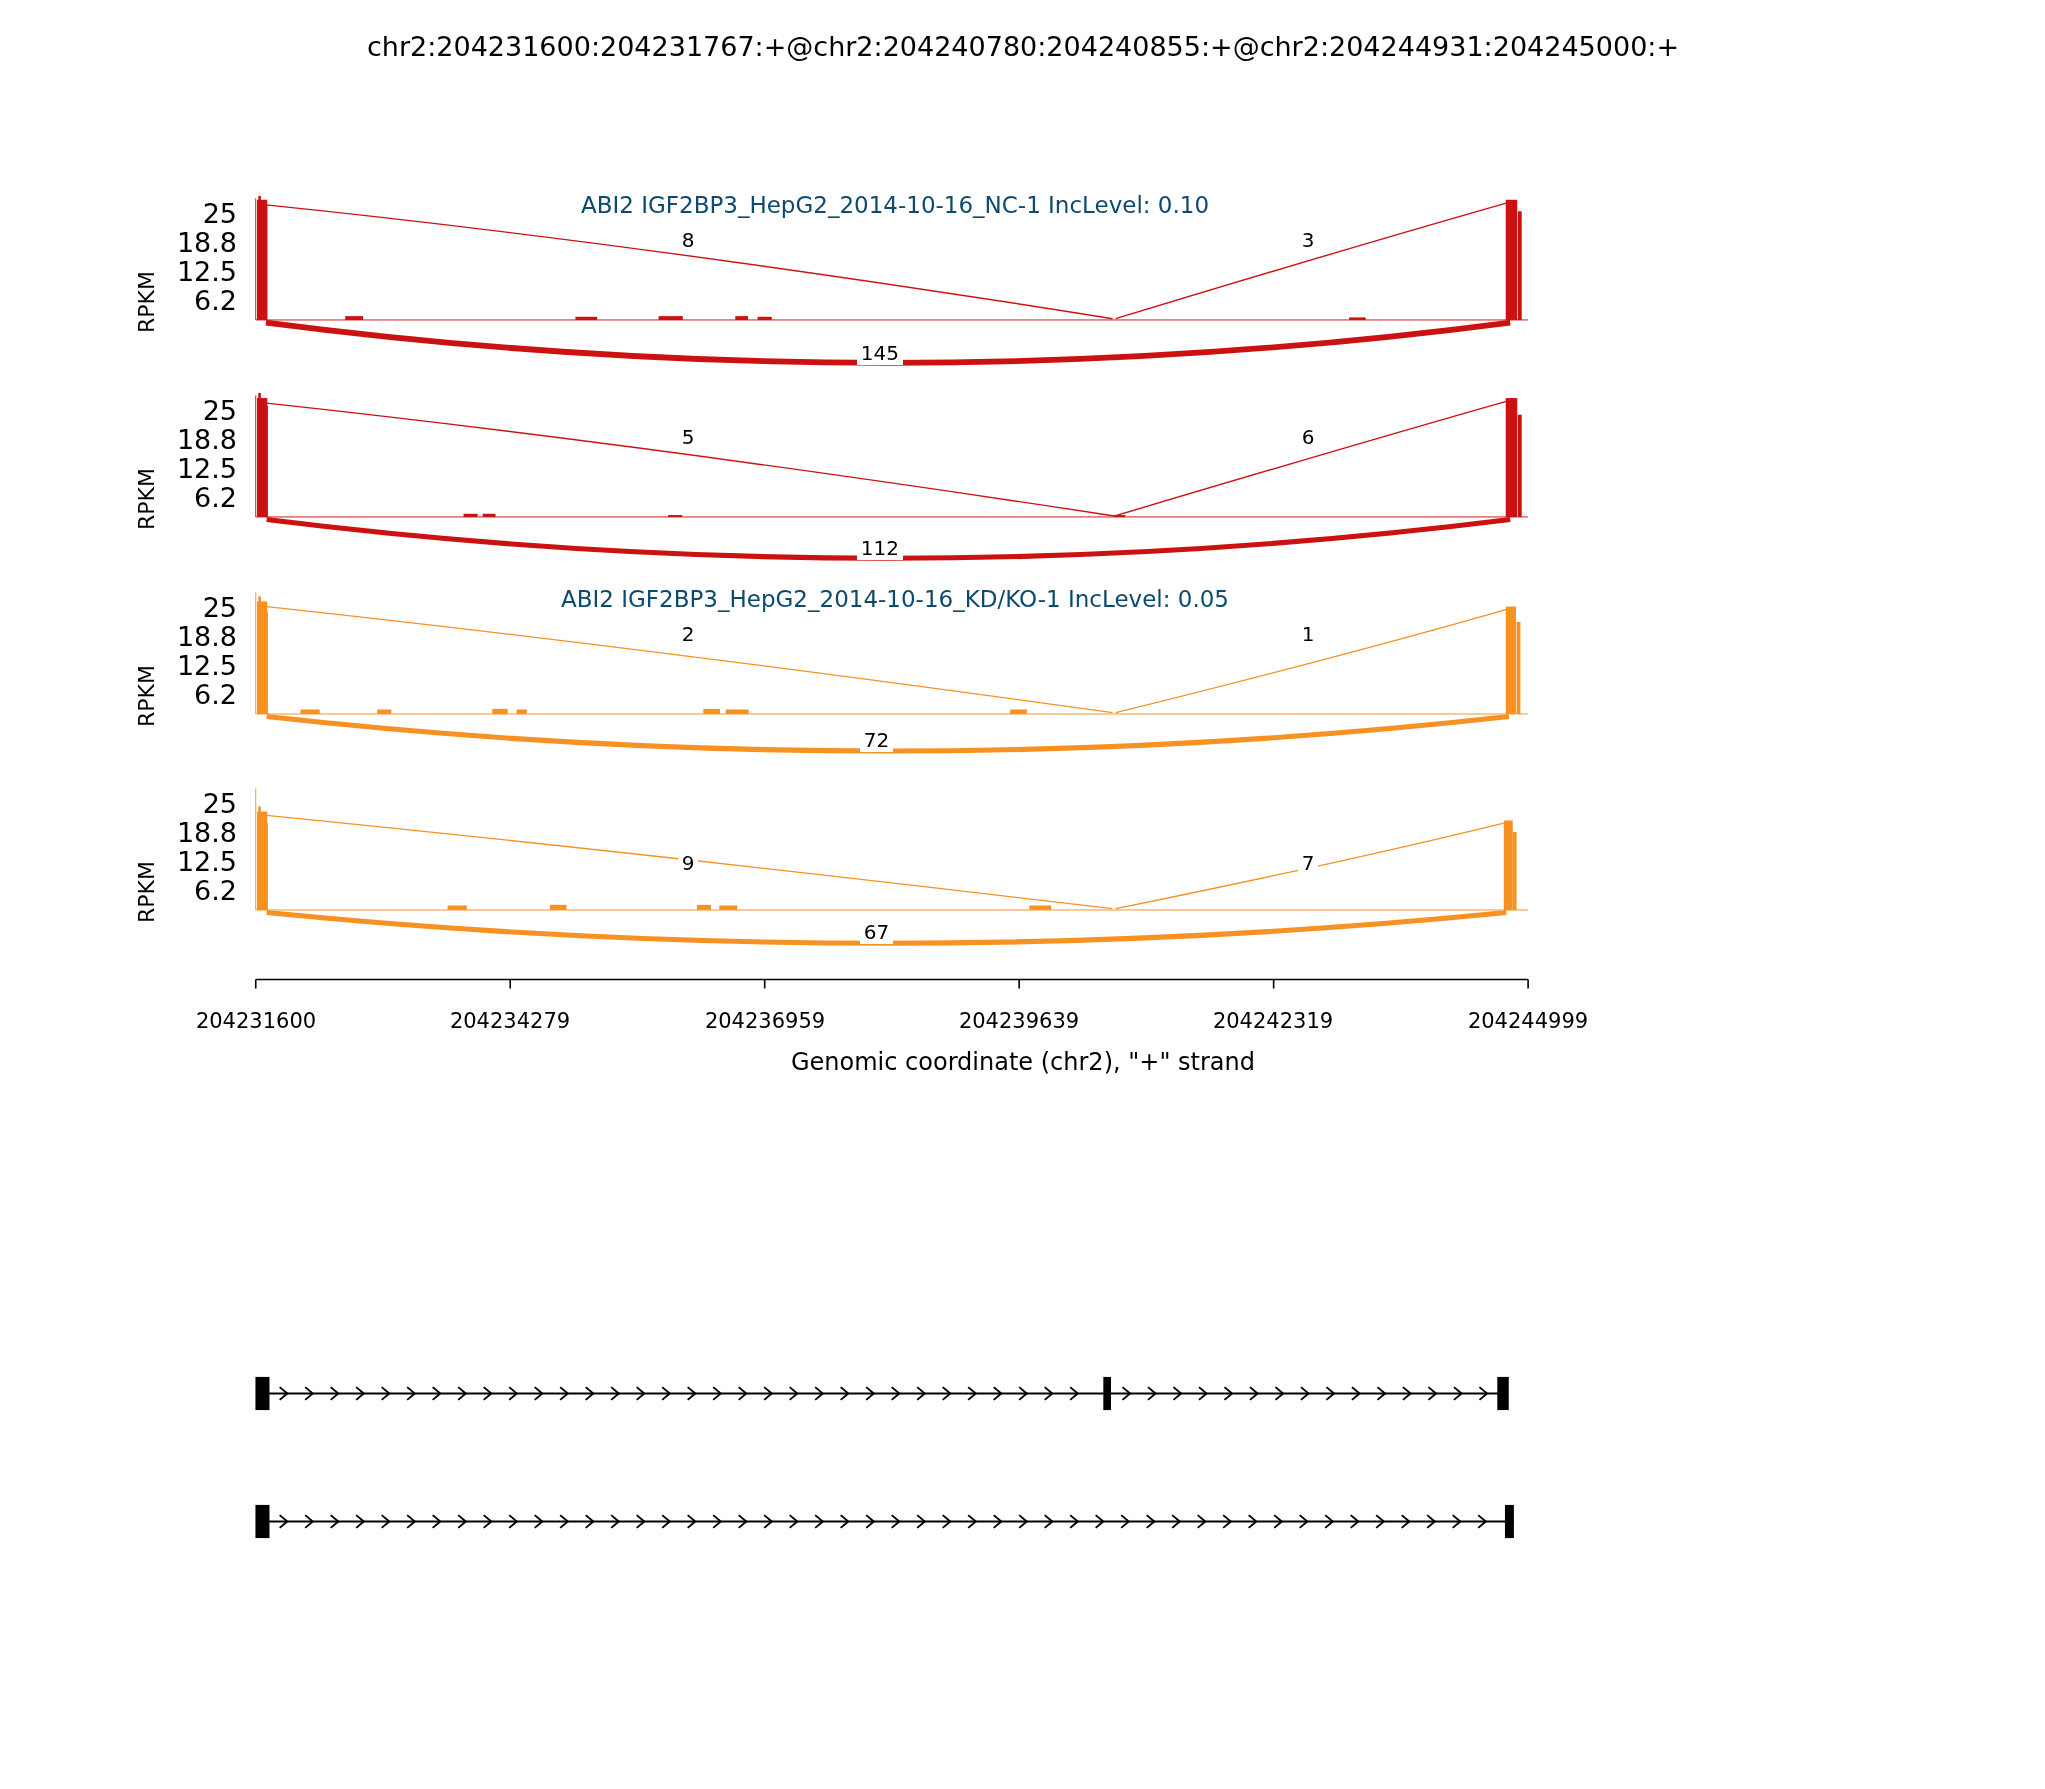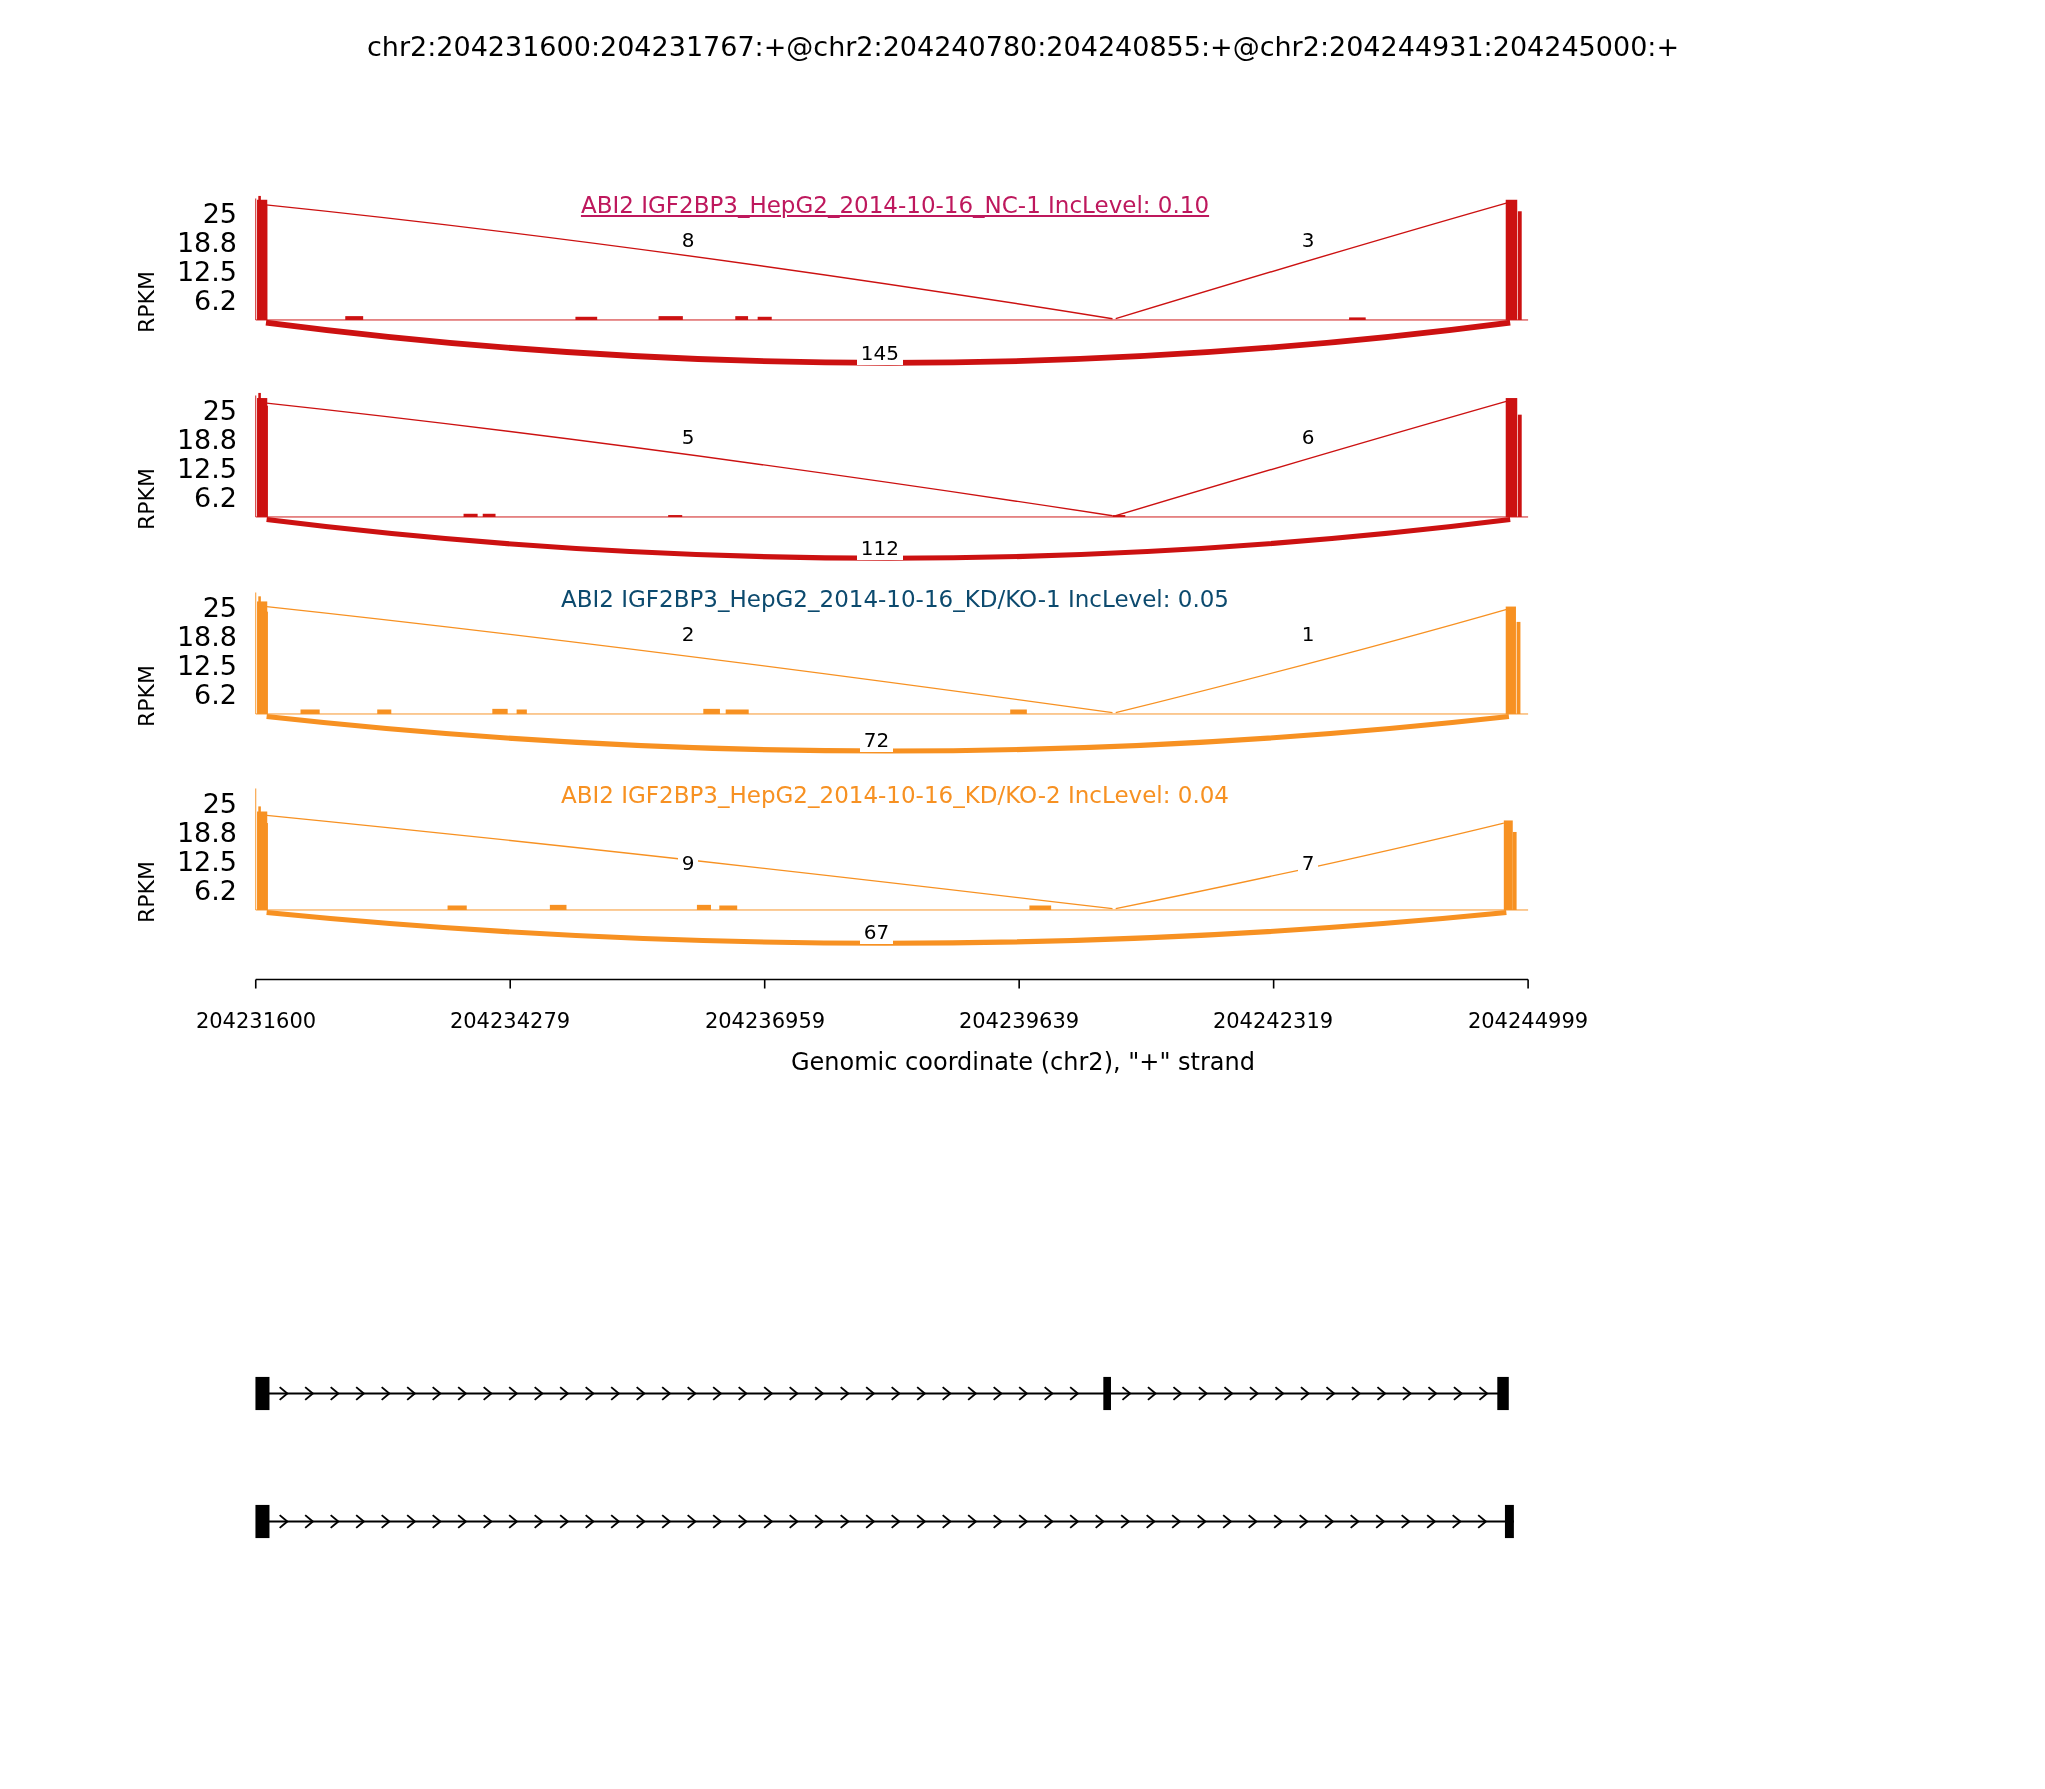--- a/index.html
+++ b/index.html
@@ -82,21 +82,21 @@
     left: 0;
     width: 2046px;
   }
 </style>
 </head>
 <body>
 
 <div id="page-title">chr2:204231600:204231767:+@chr2:204240780:204240855:+@chr2:204244931:204245000:+</div>
 
 <div class="panel" style="top:192px;height:192px;">
-  <div class="panel-title" style="color:#be185d;text-decoration:underline;">ABI2 IGF2BP3_HepG2_2014-10-16_NC-1 IncLevel: 0.10</div>
+  <div class="panel-title" style="color:#0c4a6e;">ABI2 IGF2BP3_HepG2_2014-10-16_NC-1 IncLevel: 0.10</div>
   <div class="axis-label" style="left:134px; top:141px;">RPKM</div>
   <div class="ytick" style="left:160px; top:6.4px;">25</div>
   <div class="ytick" style="left:160px; top:35px;">18.8</div>
   <div class="ytick" style="left:160px; top:64px;">12.5</div>
   <div class="ytick" style="left:160px; top:93px;">6.2</div>
 
   <svg width="2046" height="192" style="position:absolute;top:0;left:0;" viewBox="0 0 3200 300">
 
     <line x1="400" y1="200" x2="2390" y2="200" stroke="#cc1111" stroke-width="1.5"></line>
     <line x1="400" y1="10" x2="400" y2="200" stroke="#cc1111" stroke-width="1.5"></line>
@@ -177,21 +177,20 @@
     <path d="M 417 32 Q 1000 95 1740 198" fill="none" stroke="#f79122" stroke-width="2"></path>
     <path d="M 1745 198 Q 2100 110 2358 36" fill="none" stroke="#f79122" stroke-width="2"></path>
     <path d="M 417 204 Q 1390 312 2360 204" fill="none" stroke="#f79122" stroke-width="8"></path>
   </svg>
   <div class="junction-count" style="left:678px; top:36px;">2</div>
   <div class="junction-count" style="left:1298px; top:36px;">1</div>
   <div class="junction-count" style="left:860px; top:142px;">72</div>
 </div>
 
 <div class="panel" style="top:782px;height:192px;">
-  <div class="panel-title" style="color:#f79122;">ABI2 IGF2BP3_HepG2_2014-10-16_KD/KO-2 IncLevel: 0.04</div>
   <div class="axis-label" style="left:134px; top:141px;">RPKM</div>
   <div class="ytick" style="left:160px; top:6.4px;">25</div>
   <div class="ytick" style="left:160px; top:35px;">18.8</div>
   <div class="ytick" style="left:160px; top:64px;">12.5</div>
   <div class="ytick" style="left:160px; top:93px;">6.2</div>
 
   <svg width="2046" height="192" style="position:absolute;top:0;left:0;" viewBox="0 0 3200 300">
     <line x1="400" y1="200" x2="2390" y2="200" stroke="#f79122" stroke-width="1.5"></line>
     <line x1="400" y1="10" x2="400" y2="200" stroke="#f79122" stroke-width="1.5"></line>
     <rect x="402" y="46" width="16" height="154" fill="#f79122"></rect>

